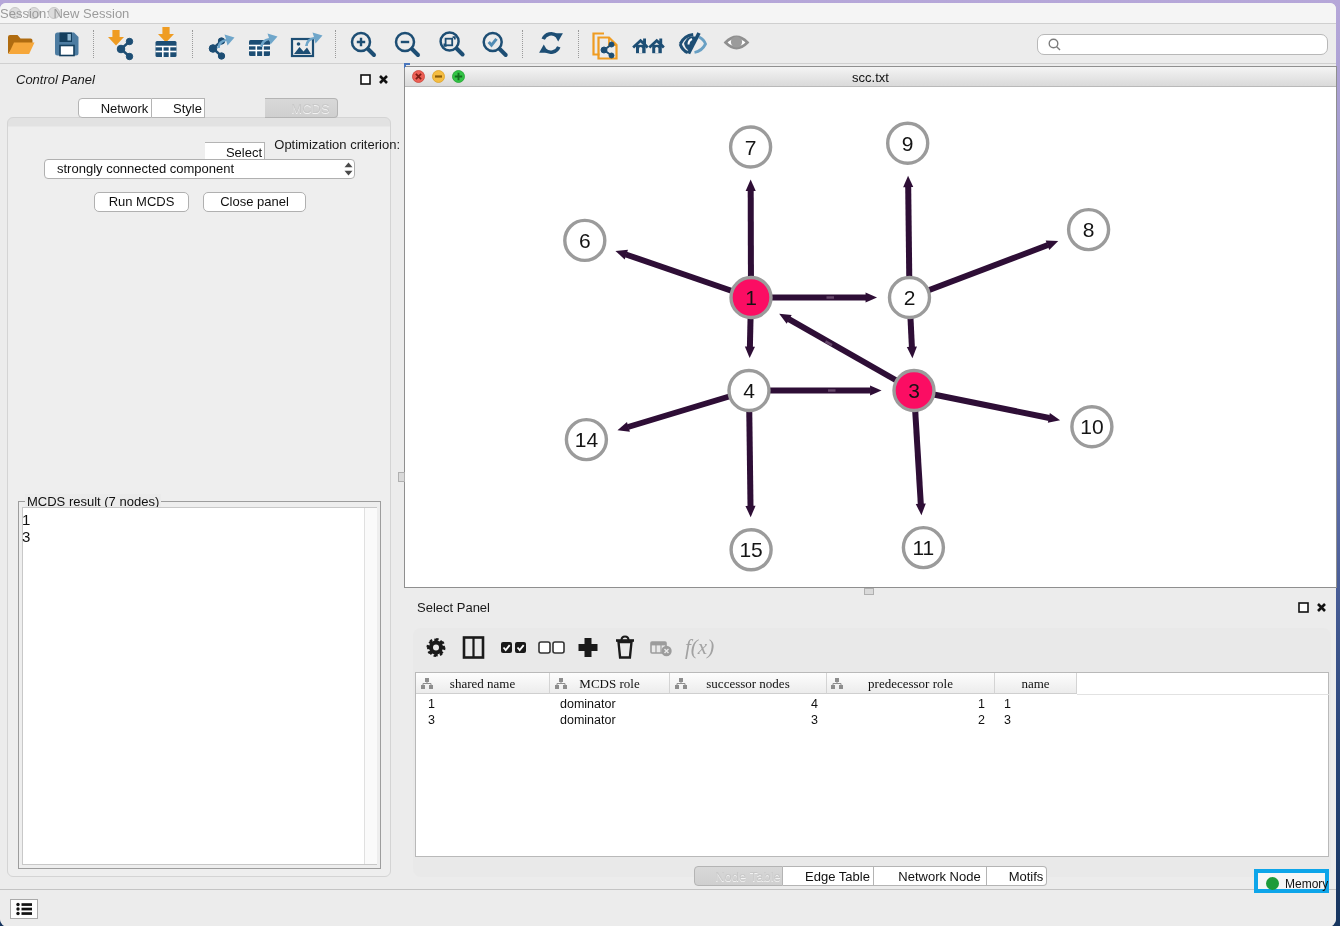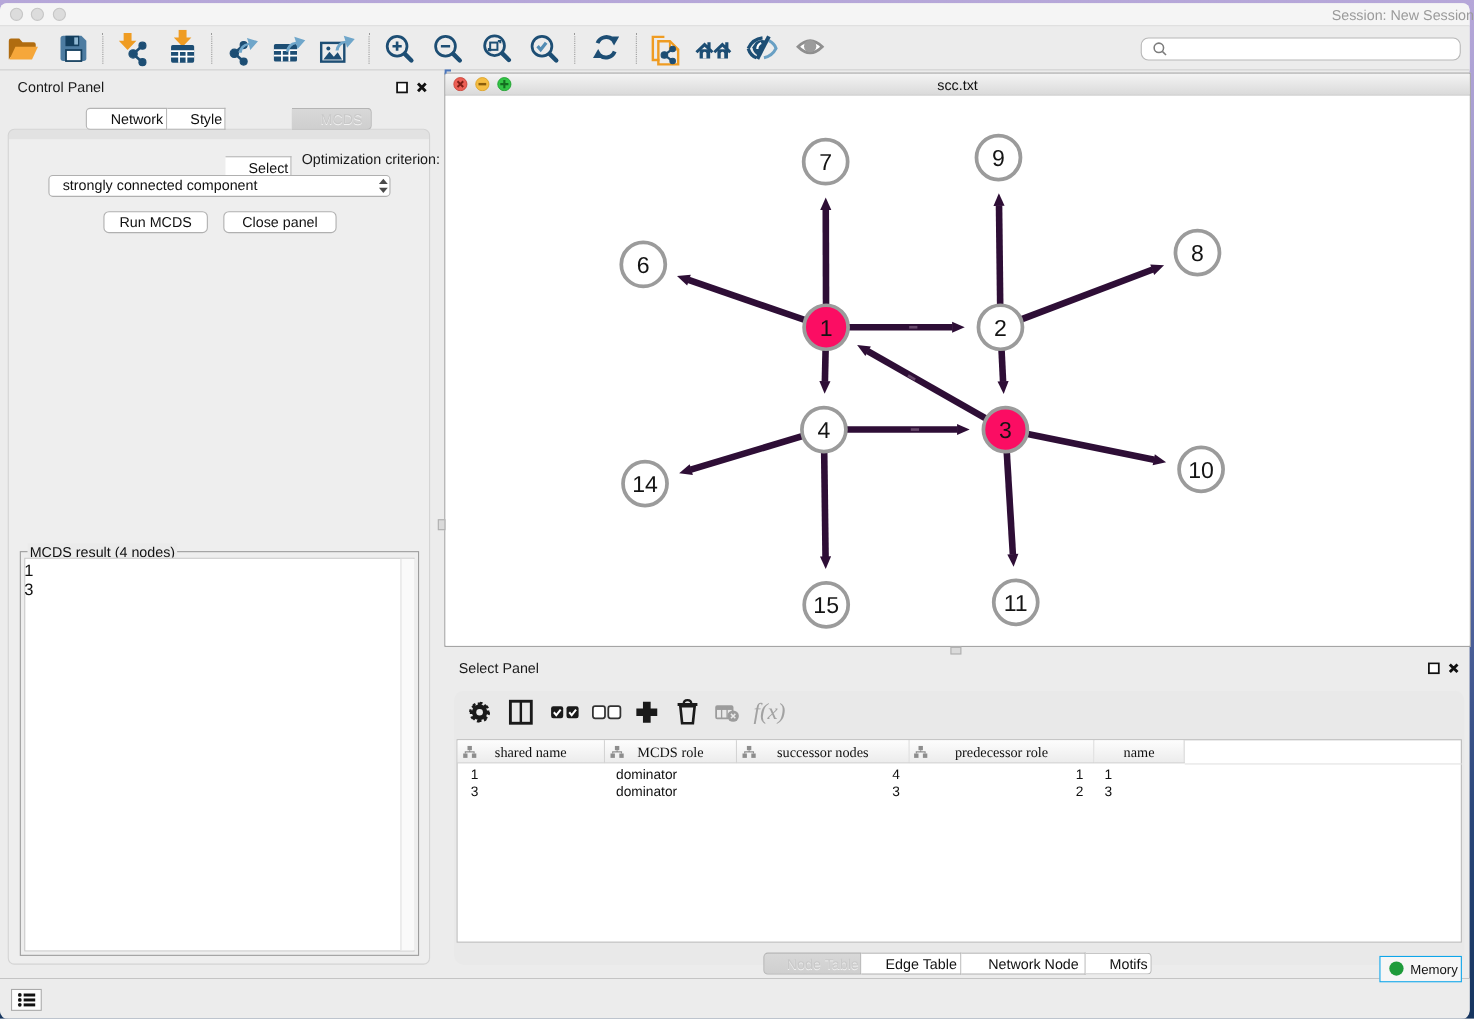--- a/index.html
+++ b/index.html
@@ -7,29 +7,29 @@
        font-family:"Liberation Sans",sans-serif;
        background:linear-gradient(180deg,#b6a7d9 0%,#a89fd2 12%,#8a8cc0 30%,#596aa6 55%,#2a4679 80%,#16355f 100%);}
   .abs{position:absolute;}
   #win{position:absolute;left:0;top:3px;width:1336px;height:923px;
        background:#ececec;border-radius:6px 6px 8px 8px;}
   
   #titlebar{position:absolute;left:0;top:3px;width:1336px;height:20px;
         background:#f5f5f5;border-radius:6px 6px 0 0;border-bottom:1px solid #cfcfcf;}
   .tdot{position:absolute;top:7px;width:12px;height:12px;border-radius:50%;
         background:#dcdcdc;border:1px solid #c6c6c6;box-sizing:border-box;}
-  #wtitle{position:absolute;top:6px;left:0;width:1340px;text-align:right;
+  #wtitle{position:absolute;top:6px;left:0;width:1340px;text-align:left;
         font-size:13px;color:#9b9b9b;}
   
   #toolbar{position:absolute;left:0;top:24px;width:1336px;height:39px;background:#ececec;border-bottom:1px solid #d0d0d0;}
   .vsep{position:absolute;top:30px;height:28px;width:0;border-left:1px dotted #9a9a9a;}
   #searchbox{position:absolute;left:1037px;top:34px;width:291px;height:21px;background:#fff;
         border:1px solid #b8b8b8;border-radius:7px;box-sizing:border-box;}
   
-  #cp-title{position:absolute;left:16px;top:72px;font-size:13px;color:#1a1a1a;}
+  #cp-title{position:absolute;left:16px;top:72px;font-size:13px;color:#1a1a1a;font-style:italic;}
   
   .tabrow{position:absolute;display:flex;}
   .tab{box-sizing:border-box;height:20px;background:#fff;border:1px solid #b4b4b4;border-left:none;
        font-size:13px;color:#111;text-align:center;line-height:19px;padding-left:19px;}
   .tab.first{border-left:1px solid #b4b4b4;border-radius:4px 0 0 4px;}
   .tab.last{border-radius:0 4px 4px 0;}
   .tab.sel{background:linear-gradient(#d8d8d8,#cfcfcf);color:#c9c9c9;text-shadow:0 1px 0 #f2f2f2;}
   #cp-panel{position:absolute;left:7px;top:117px;width:384px;height:760px;
        background:linear-gradient(#e2e2e2,#e2e2e2 8px,#eeeeee 9px,#eeeeee);
        border:1px solid #d4d4d4;border-radius:6px;box-sizing:border-box;}
@@ -57,21 +57,21 @@
        border-radius:8px;}
   #tbl{position:absolute;left:415px;top:672px;width:914px;height:185px;background:#fff;border:1px solid #b9b9b9;box-sizing:border-box;}
   .th{position:absolute;top:673px;height:21px;background:linear-gradient(#fdfdfd,#ececec);
        border-right:1px solid #d4d4d4;box-sizing:border-box;font-size:13px;color:#111;text-align:center;line-height:21px;}
   .thb{border-bottom:1px solid #cfcfcf;font-family:Liberation Serif, serif;}
   .td{position:absolute;font-size:12.5px;color:#111;}
   
   #statusbar{position:absolute;left:0;top:889px;width:1336px;height:37px;background:#ececec;
        border-top:1px solid #c4c4c4;border-radius:0 0 8px 8px;}
   #listbtn{position:absolute;left:10px;top:899px;width:28px;height:20px;background:#fdfdfd;border:1px solid #aaa;box-sizing:border-box;}
-  #membtn{position:absolute;left:1254px;top:869px;width:75px;height:24px;background:#f6f6f6;border:1px solid #0ea5e9;box-sizing:border-box;
+  #membtn{position:absolute;left:1254px;top:869px;width:75px;height:24px;background:#f6f6f6;border:4px solid #0ea5e9;box-sizing:border-box;
        font-size:12px;color:#111;line-height:22px;white-space:nowrap;}
 </style>
 </head>
 <body>
 <div id="win"></div>
 <div id="titlebar"></div>
 <div class="tdot" style="left:9px;"></div>
 <div class="tdot" style="left:28px;"></div>
 <div class="tdot" style="left:48px;"></div>
 <div id="wtitle">Session: New Session</div>
@@ -236,21 +236,21 @@
 </div>
 <div id="opt-label">Optimization criterion:</div>
 <div id="opt-select">strongly connected component</div>
 <svg class="abs" style="left:343px;top:162px;" width="11" height="14" viewBox="0 0 11 14">
     <path d="M5.5,0.5 L9.5,5.3 H1.5 z" fill="#4a4a4a"></path>
     <path d="M5.5,13.5 L9.5,8.7 H1.5 z" fill="#4a4a4a"></path>
   </svg>
 <div class="pushbtn" style="left:94px;top:192px;width:95px;">Run MCDS</div>
 <div class="pushbtn" style="left:203px;top:192px;width:103px;">Close panel</div>
 <div id="fieldset"></div>
-<div id="fieldlegend">MCDS result (4 nodes)</div>
+<div id="fieldlegend">MCDS result (7 nodes)</div>
 <div id="ta"></div>
 <div id="ta-scroll"></div>
 <div class="taline" style="top:511px;">1</div>
 <div class="taline" style="top:527.5px;">3</div>
 
 <div id="netwin"></div>
 <svg class="abs" style="left:403.5px;top:63px;" width="6" height="5" viewBox="0 0 6 5">
     <path d="M0,0 h6 v2 h-4 v3 h-2 z" fill="#4a76bc"></path>
   </svg>
 <div id="nettitle"></div>

